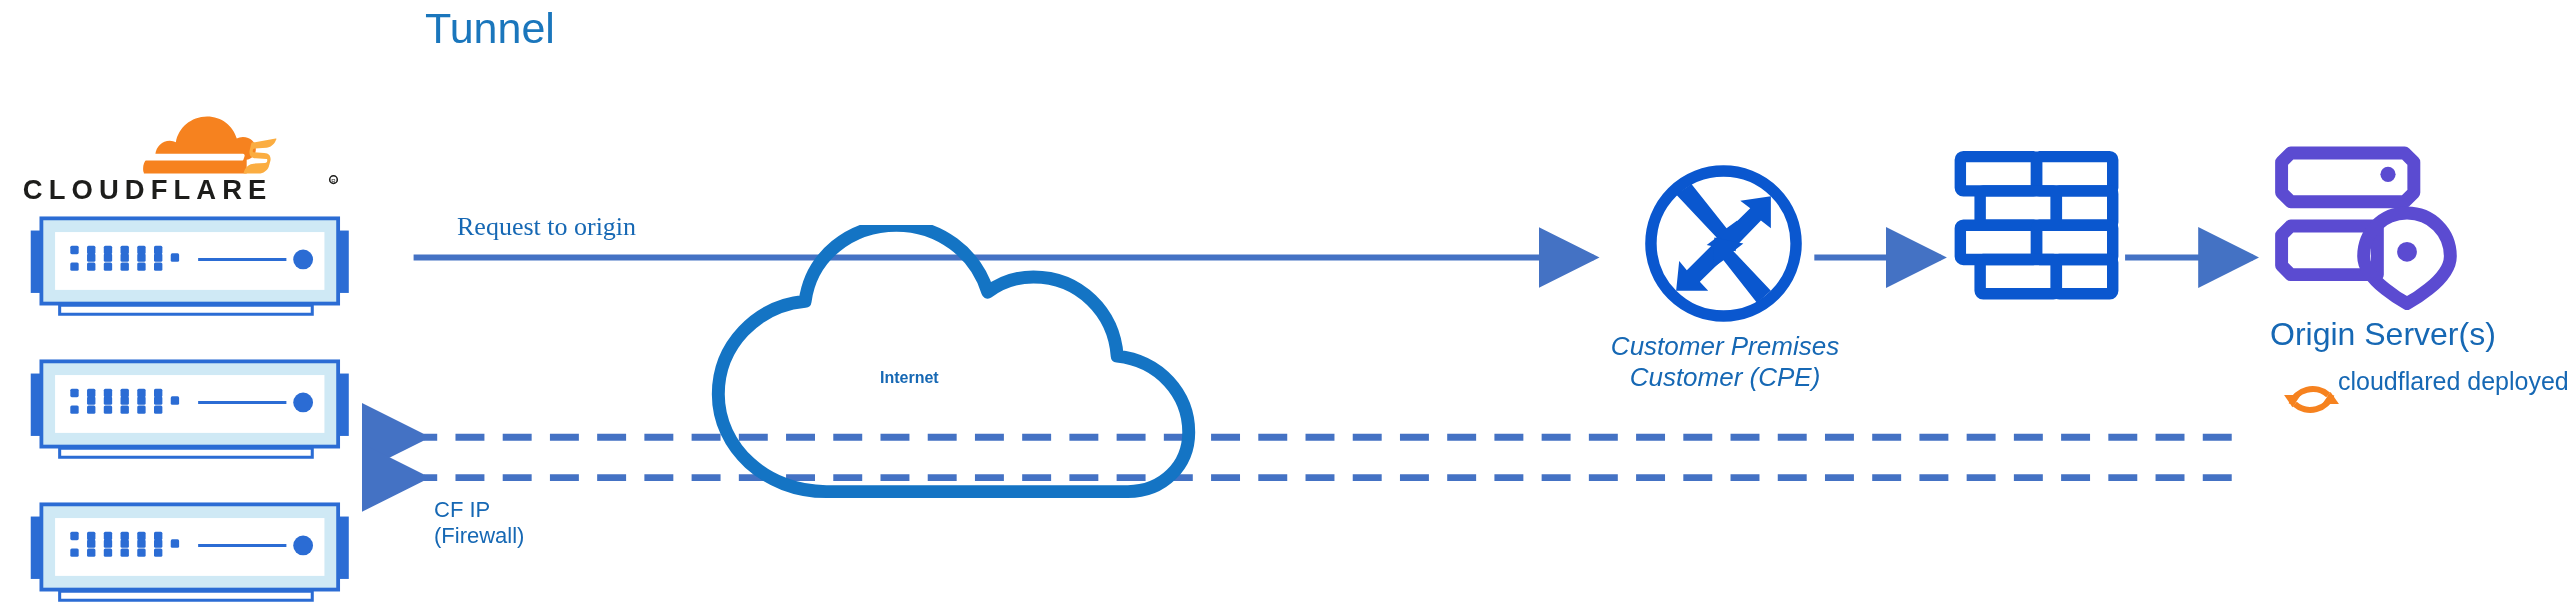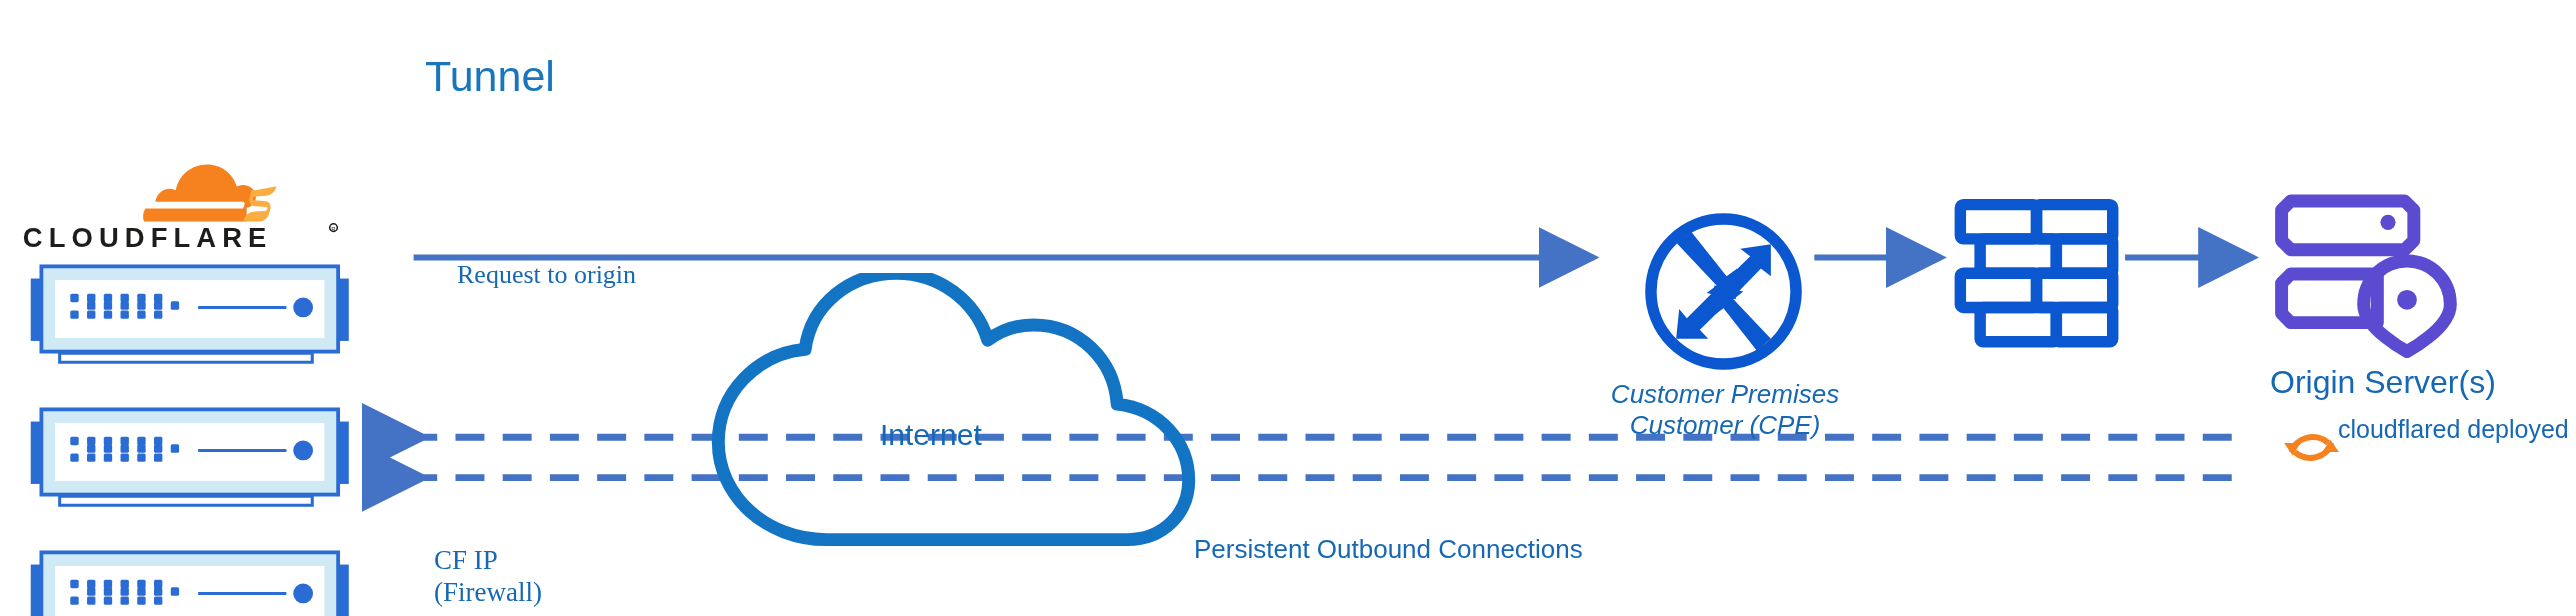--- a/index.html
+++ b/index.html
@@ -1,27 +1,27 @@
 <!DOCTYPE html>
 <html style="font-size:12.2px"><head>
 <meta charset="utf-8">
 <style>
   html,body{margin:0;padding:0;background:#ffffff;}
   body{width:2576px;height:617px;overflow:hidden;font-family:"Liberation Sans",sans-serif;}
   #stage{position:relative;width:2576px;height:617px;background:#fff;}
-  .abs{position:absolute;margin-top:48px;}
+  .abs{position:absolute;}
   .lbl{color:#1668b4;font-family:"Liberation Sans",sans-serif;white-space:pre;line-height:1.18;}
   #title{left:425px;top:3px;font-size:43px;color:#1a76bc;letter-spacing:0px;}
   #req-label{left:457px;top:212px;font-size:26px;font-family:Liberation Serif, serif;}
-  #internet-label{left:880px;top:369px;font-size:30px;}
+  #internet-label{left:880px;top:369px;font-size:16px;font-weight:bold;}
   #cpe-label{left:1561px;top:331px;font-size:26px;text-align:center;width:328px;font-style:italic;}
   #fw-label{left:1904px;top:331px;font-size:26px;text-align:center;width:259px;}
   #origin-label{left:2270px;top:316px;font-size:32px;}
   #cfd-label{left:2338px;top:367px;font-size:25px;width:190px;}
-  #cfip-label{left:434px;top:497px;font-size:27px;font-family:Liberation Serif, serif;}
+  #cfip-label{left:434px;top:497px;font-size:22px;}
   #persist-label{left:1194px;top:486px;font-size:26px;}
   .svgbox{position:absolute;left:0;top:0;}
 </style>
 </head>
 <body>
 
 <div id="stage">
 
   <div class="abs lbl" id="title">Tunnel</div>
 
@@ -241,16 +241,15 @@
         <path d="M66 34 A28 24 0 0 1 18 46"></path>
       </g>
       <path d="M4 34 L26 34 L15 50 Z" fill="#f6821f"></path>
       <path d="M76 46 L54 46 L65 30 Z" fill="#f6821f"></path>
     </svg>
   </div>
   <div class="abs lbl" id="cfd-label">cloudflared deployed on servers</div>
 
   <div class="abs lbl" id="cfip-label"><span>CF IP</span><br><span>(Firewall)</span></div>
 
-  <div class="abs lbl" id="persist-label">Persistent Outbound Connections</div>
 
 </div>
 
 
 </body></html>

